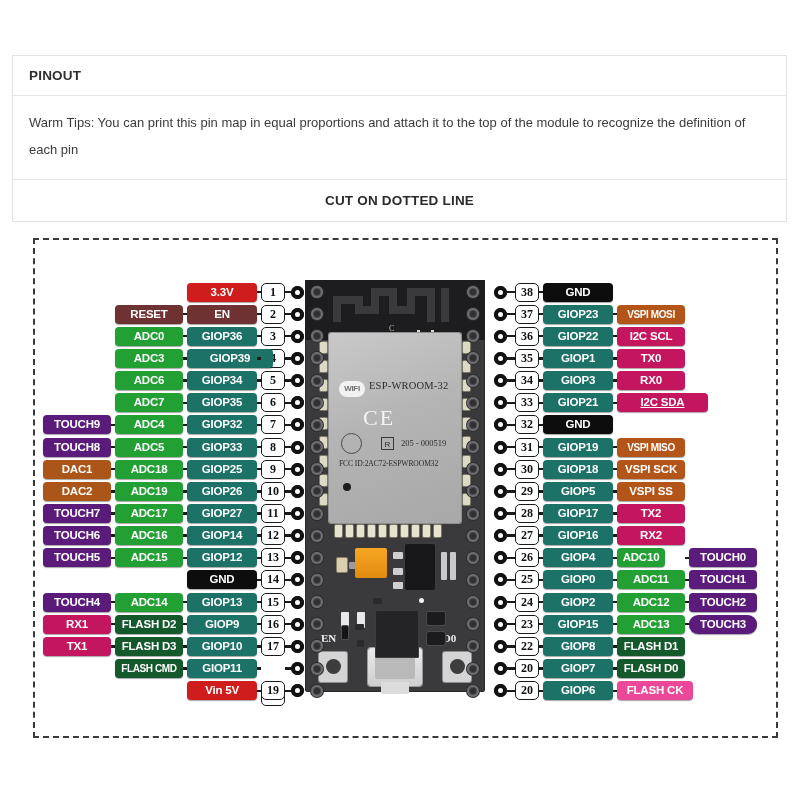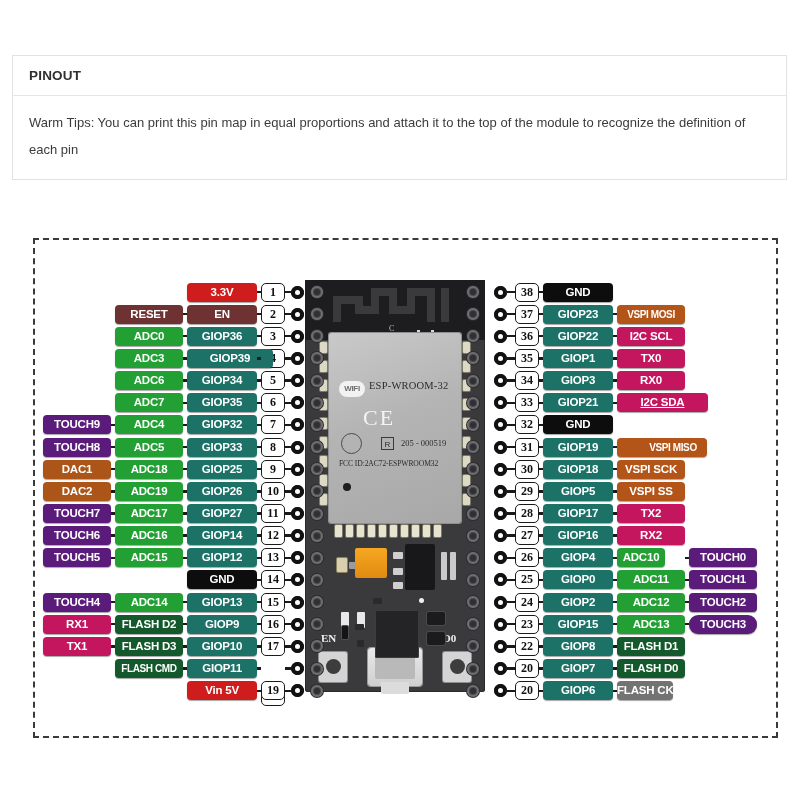--- a/index.html
+++ b/index.html
@@ -88,20 +88,23 @@
 <body>
 
 <div class="page">
 
   <div class="card">
     <div class="card-row">
       <div class="card-title">PINOUT</div>
     </div>
     <div class="card-row">
       <div class="card-tips">Warm Tips: You can print this pin map in equal proportions and attach it to the top of the module to recognize the definition of each pin</div>
+    </div>
+    <div class="card-row">
+      <div class="card-cut">CUT ON DOTTED LINE</div>
     </div>
   </div>
 
   <div class="cutarea"></div>
 
   <div class="diagram">
 
     <div class="board">
       <div class="board-top-black">
         <div class="ant">
@@ -466,21 +469,21 @@
       <div class="lead" style="left: 472px; width: 10px; top: 185.7px;"></div>
       <div class="lead" style="left: 506px; width: 4px; top: 185.7px;"></div>
       <div class="ring" style="left: 434px; top: 180.9px;">
         <i></i>
       </div>
       <div class="conn" style="left: 461px; top: 202.55px;"></div>
       <div class="pinnum" style="left: 482px; top: 199.55px;">31</div>
       <div class="chip" style="left: 510px; width: 70px; top: 199.55px; background: rgb(29, 114, 104);">GIOP19</div>
       <div class="lead" style="left: 472px; width: 10px; top: 207.85px;"></div>
       <div class="lead" style="left: 506px; width: 4px; top: 207.85px;"></div>
-      <div class="chip sm" style="left: 584px; width: 68px; top: 199.55px; background: rgb(179, 84, 24); padding-left: 22px;">VSPI MISO</div>
+      <div class="chip sm" style="left: 584px; width: 68px; top: 199.55px; background: rgb(179, 84, 24);">VSPI MISO</div>
       <div class="lead" style="left: 580px; width: 4px; top: 207.85px;"></div>
       <div class="ring" style="left: 434px; top: 203.05px;">
         <i></i>
       </div>
       <div class="conn" style="left: 461px; top: 224.7px;"></div>
       <div class="pinnum" style="left: 482px; top: 221.7px;">30</div>
       <div class="chip" style="left: 510px; width: 70px; top: 221.7px; background: rgb(29, 114, 104);">GIOP18</div>
       <div class="lead" style="left: 472px; width: 10px; top: 230px;"></div>
       <div class="lead" style="left: 506px; width: 4px; top: 230px;"></div>
       <div class="chip" style="left: 584px; width: 68px; top: 221.7px; background: rgb(179, 84, 24);">VSPI SCK</div>
@@ -584,19 +587,19 @@
       <div class="chip" style="left: 584px; width: 68px; top: 421.05px; background: rgb(19, 89, 43);">FLASH D0</div>
       <div class="lead" style="left: 580px; width: 4px; top: 429.35px;"></div>
       <div class="ring" style="left: 434px; top: 424.55px;">
         <i></i>
       </div>
       <div class="conn" style="left: 461px; top: 446.2px;"></div>
       <div class="pinnum" style="left: 482px; top: 443.2px;">20</div>
       <div class="chip" style="left: 510px; width: 70px; top: 443.2px; background: rgb(29, 114, 104);">GIOP6</div>
       <div class="lead" style="left: 472px; width: 10px; top: 451.5px;"></div>
       <div class="lead" style="left: 506px; width: 4px; top: 451.5px;"></div>
-      <div class="chip" style="left: 584px; width: 56px; top: 443.2px; background: #737373;">FLASH CK</div>
+      <div class="chip" style="left: 584px; width: 76px; top: 443.2px; background: #ec4899;">FLASH CK</div>
       <div class="lead" style="left: 580px; width: 4px; top: 451.5px;"></div>
       <div class="ring" style="left: 434px; top: 446.7px;">
         <i></i>
       </div>
     </div>
 </div>
 
 </body></html>

